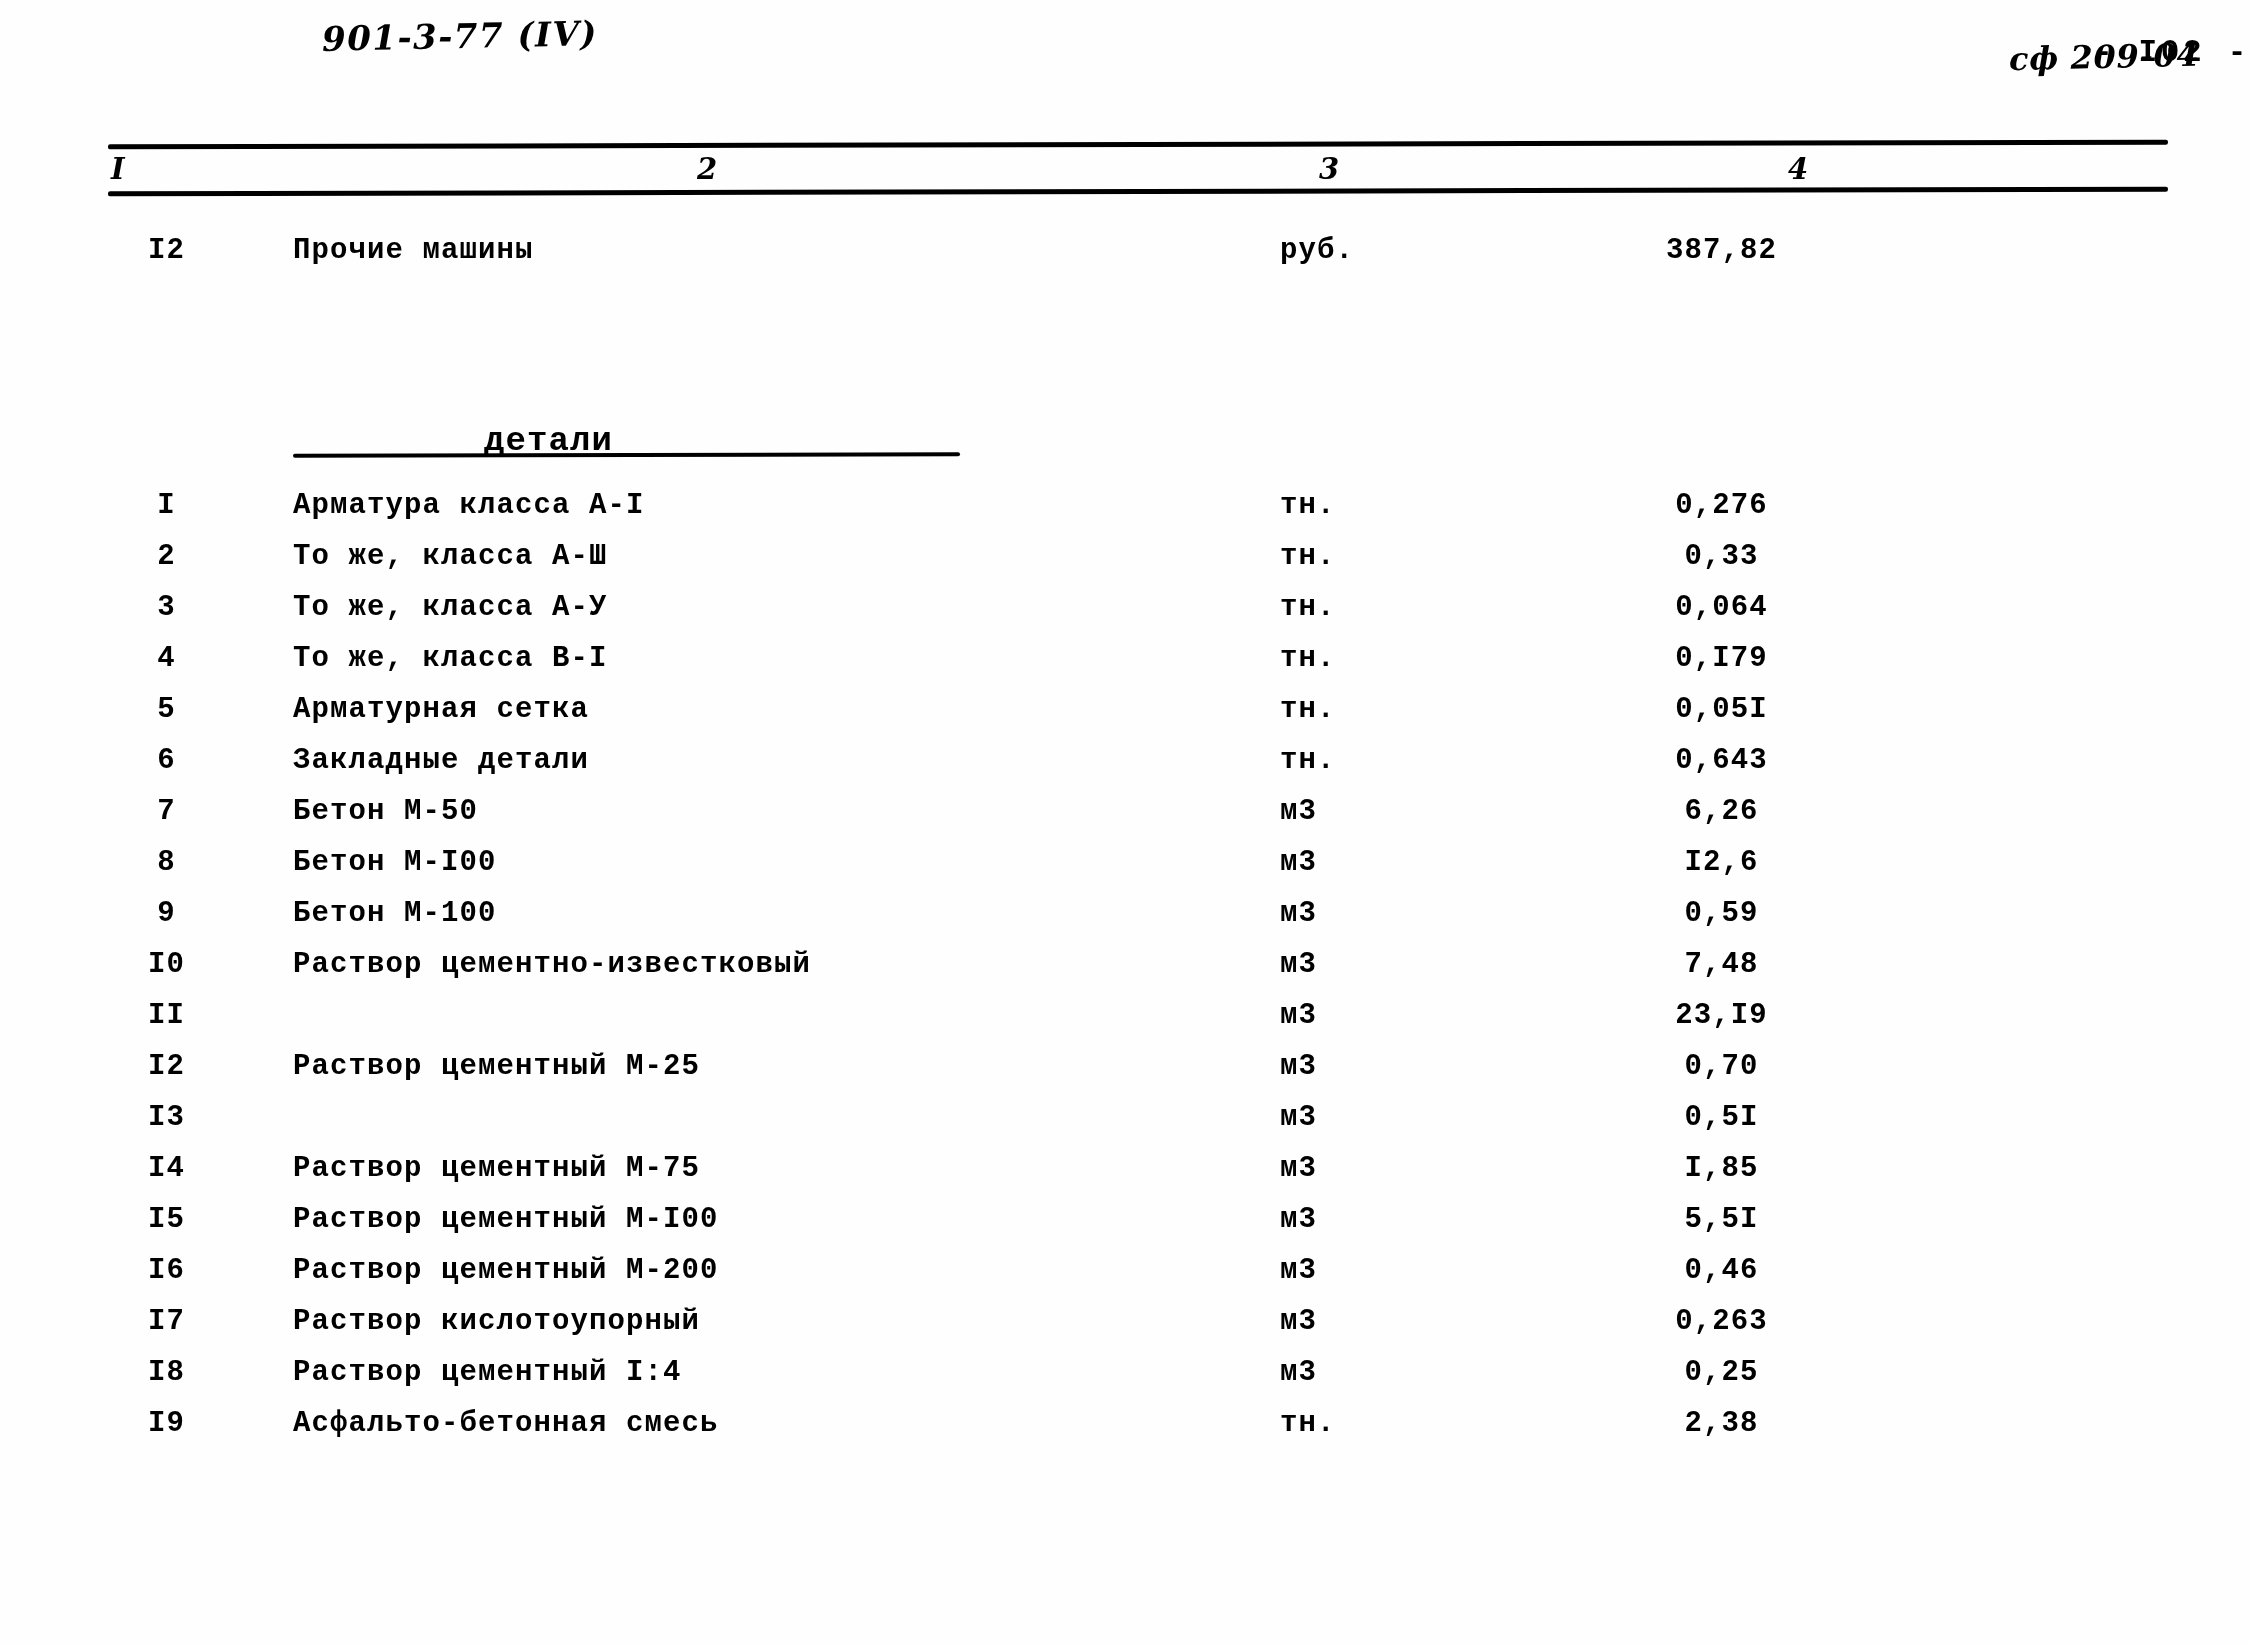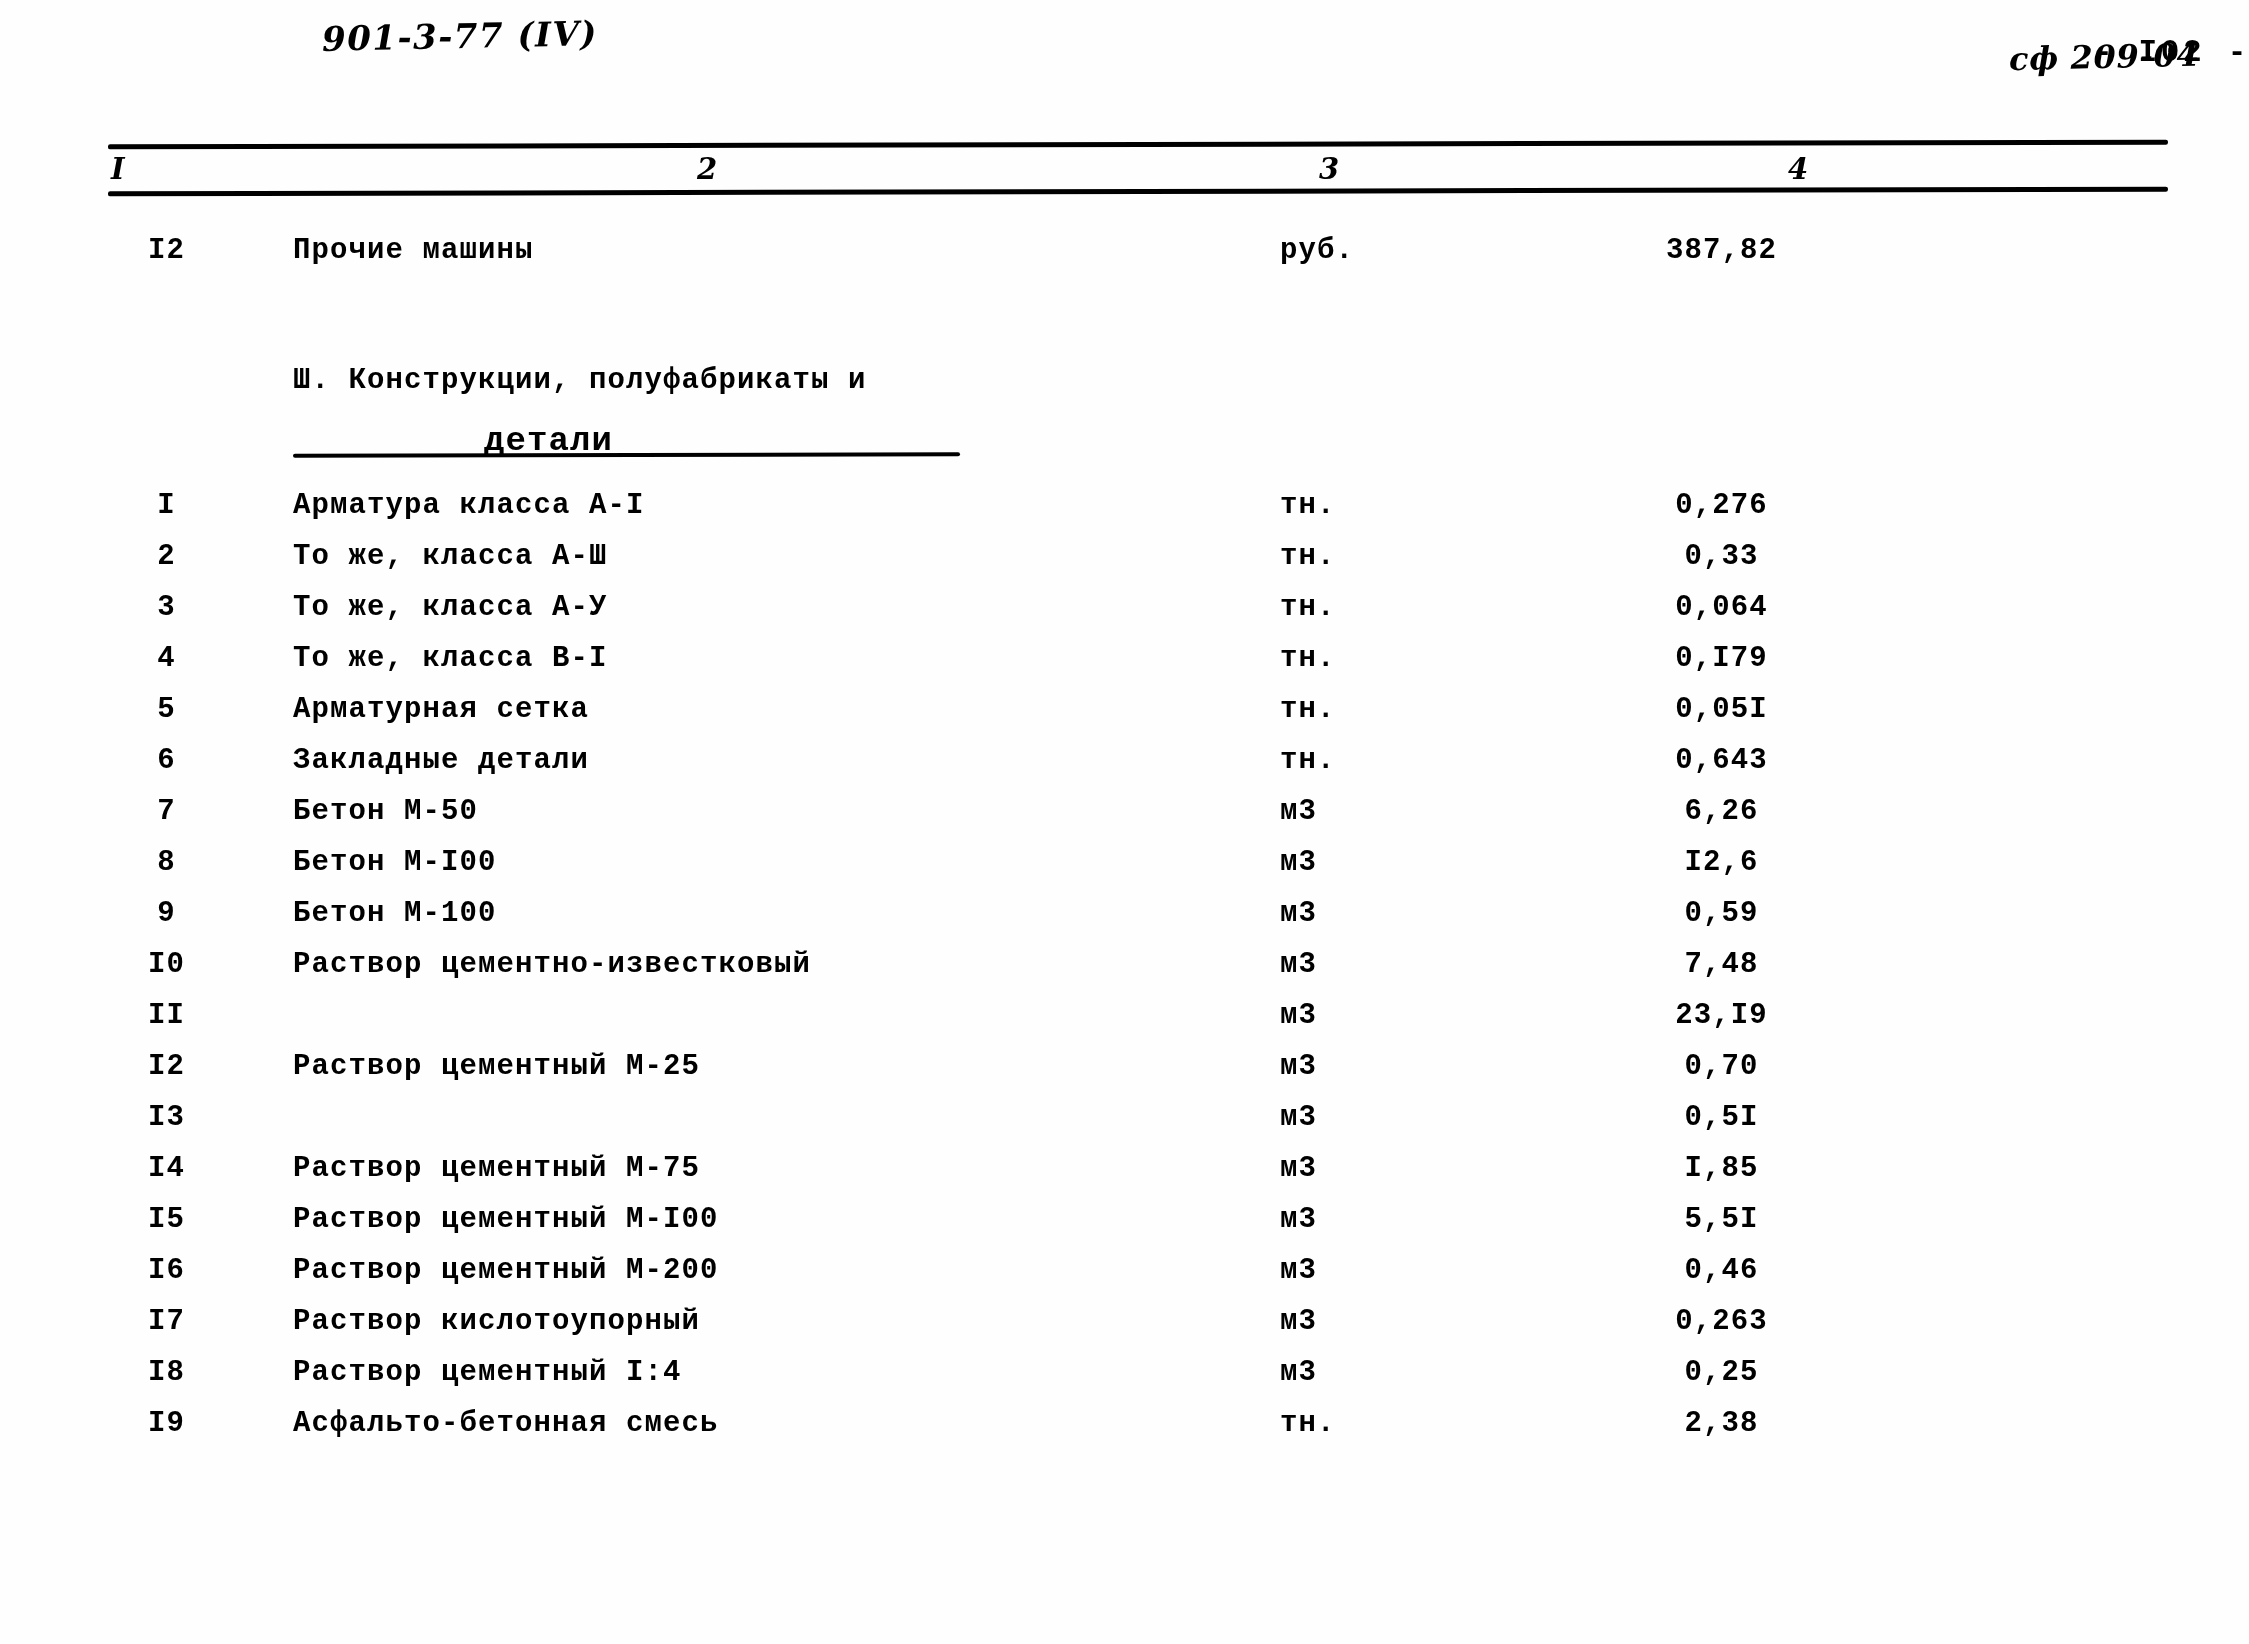--- a/index.html
+++ b/index.html
@@ -171,21 +171,20 @@
 
   <div id="tbl">
       <div class="row">
         <div class="c-no">I2</div>
         <div class="c-name">Прочие машины</div>
         <div class="c-unit">руб.</div>
         <div class="c-val">387,82</div>
       </div>
       <div class="row spacer-lg"></div>
       <div class="section">
-        <div class="sec-l1">Ш. Конструкции, полуфабрикаты и</div>
         <div class="sec-l2">детали</div>
         <div class="sec-underline"></div>
       </div>
       <div class="row">
         <div class="c-no">I</div>
         <div class="c-name">Арматура класса А-I</div>
         <div class="c-unit">тн.</div>
         <div class="c-val">0,276</div>
       </div>
       <div class="row">

